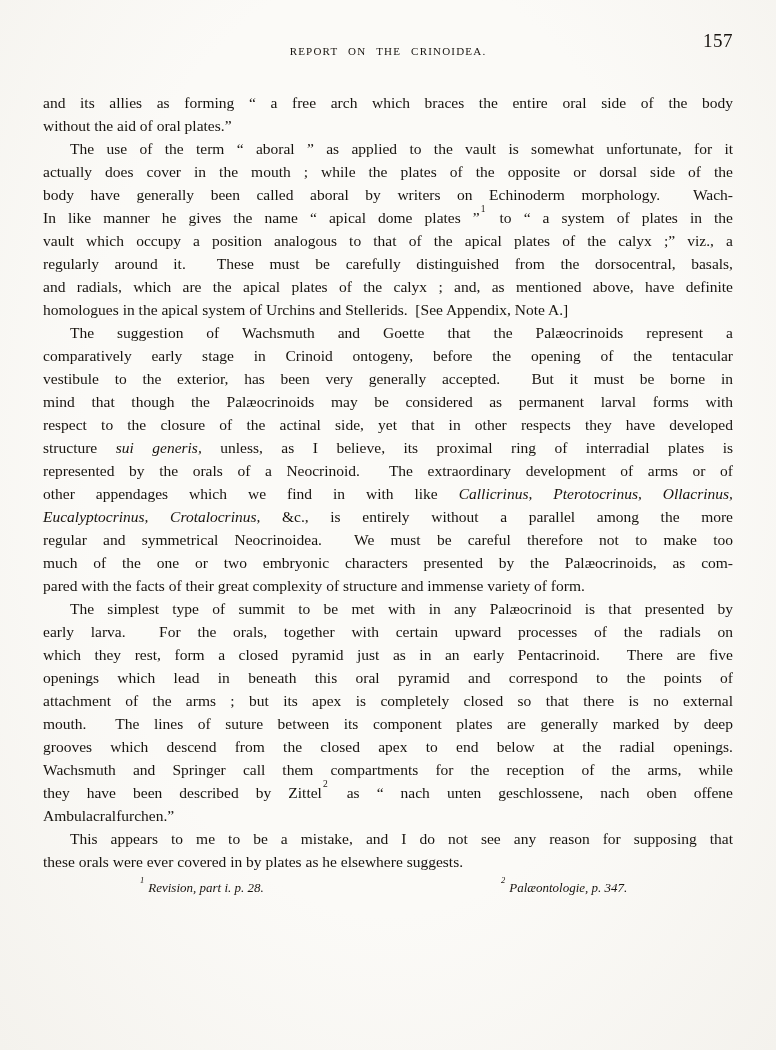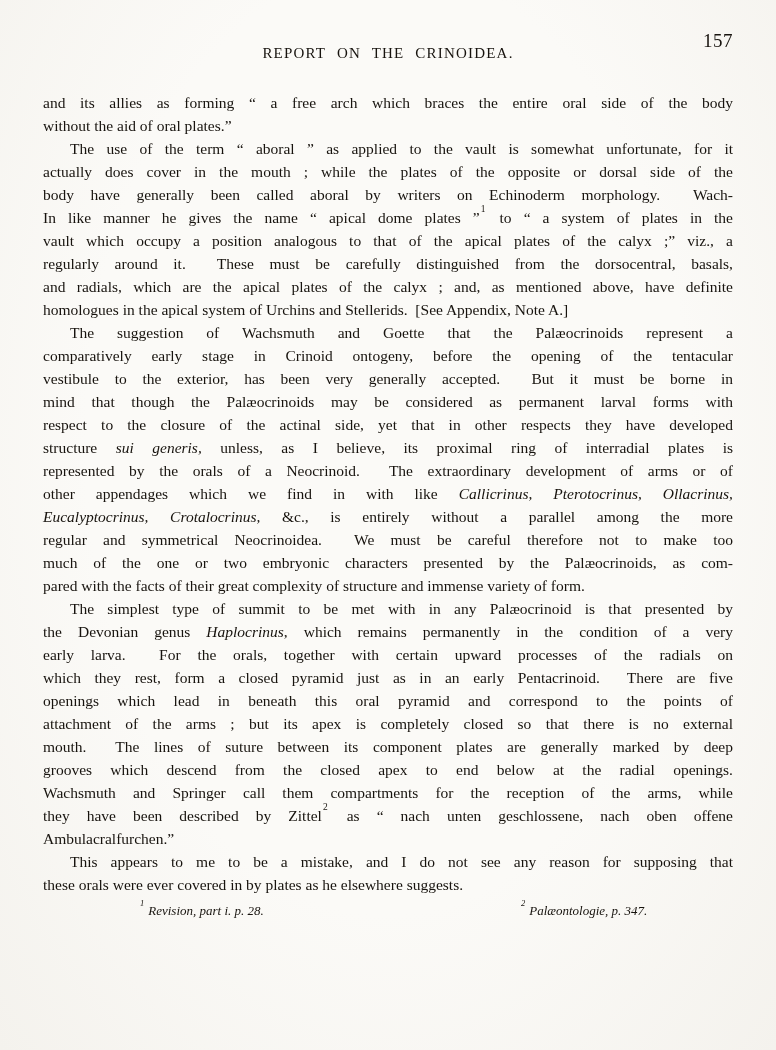--- a/index.html
+++ b/index.html
@@ -18,21 +18,21 @@
     font-family: "Liberation Serif", "DejaVu Serif", serif;
     overflow: hidden;
   }
   .page-header {
     position: relative;
     padding-top: 45px;
     height: 20px;
   }
   .running-title {
     text-align: center;
-    font-size: 15px;
+    font-size: 11px;
     letter-spacing: 1.2px;
     word-spacing: 6px;
     font-weight: 400;
   }
   .page-number {
     position: absolute;
     right: 43px;
     top: 30px;
     font-size: 19px;
     letter-spacing: 0.5px;
@@ -59,21 +59,21 @@
     padding: 0 2px 0 1px;
   }
   .footnotes {
     position: relative;
     margin-top: 7px;
     height: 22px;
     font-size: 13px;
   }
   .footnote { position: absolute; top: 0; white-space: nowrap; font-style: italic; }
   .footnote-left { left: 140px; }
-  .footnote-right { left: 521px; }
+  .footnote-right { left: 501px; }
   .fn-marker {
     font-size: 8.5px;
     line-height: 0;
     position: relative;
     top: -4px;
     padding-right: 4px;
   }
 </style>
 </head>
 <body>
@@ -109,21 +109,20 @@
         <div class="line"><span>structure </span><i>sui generis,</i><span> unless, as I believe, its proximal ring of interradial plates is</span></div>
         <div class="line"><span>represented by the orals of a Neocrinoid.&nbsp; The extraordinary development of arms or of</span></div>
         <div class="line"><span>other appendages which we find in with like </span><i>Callicrinus, Pterotocrinus, Ollacrinus,</i></div>
         <div class="line"><i>Eucalyptocrinus, Crotalocrinus,</i><span> &amp;c., is entirely without a parallel among the more</span></div>
         <div class="line"><span>regular and symmetrical Neocrinoidea.&nbsp; We must be careful therefore not to make too</span></div>
         <div class="line"><span>much of the one or two embryonic characters presented by the Palæocrinoids, as com-</span></div>
         <div class="line last"><span>pared with the facts of their great complexity of structure and immense variety of form.</span></div>
       </div>
       <div class="para">
         <div class="line indent"><span>The simplest type of summit to be met with in any Palæocrinoid is that presented by</span></div>
-        <div class="line"><span>the Devonian genus </span><i>Haplocrinus</i><span>, which remains permanently in the condition of a very</span></div>
         <div class="line"><span>early larva.&nbsp; For the orals, together with certain upward processes of the radials on</span></div>
         <div class="line"><span>which they rest, form a closed pyramid just as in an early Pentacrinoid.&nbsp; There are five</span></div>
         <div class="line"><span>openings which lead in beneath this oral pyramid and correspond to the points of</span></div>
         <div class="line"><span>attachment of the arms ; but its apex is completely closed so that there is no external</span></div>
         <div class="line"><span>mouth.&nbsp; The lines of suture between its component plates are generally marked by deep</span></div>
         <div class="line"><span>grooves which descend from the closed apex to end below at the radial openings.</span></div>
         <div class="line"><span>Wachsmuth and Springer call them compartments for the reception of the arms, while</span></div>
         <div class="line"><span>they have been described by Zittel</span><sup class="ref">2</sup><span> as “ nach unten geschlossene, nach oben offene</span></div>
         <div class="line last"><span>Ambulacralfurchen.”</span></div>
       </div>

